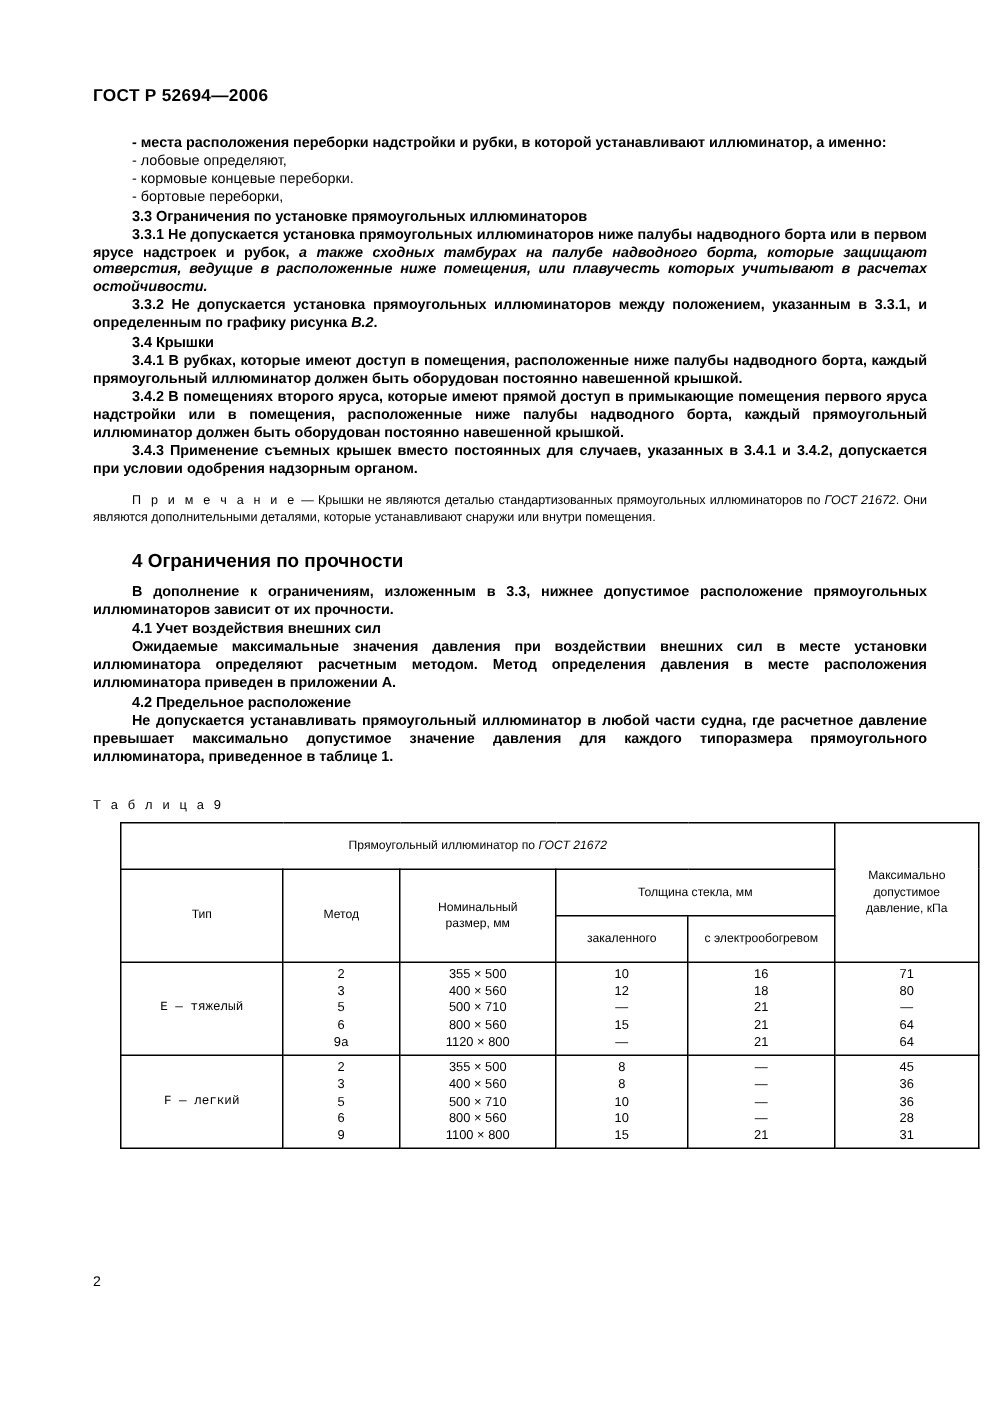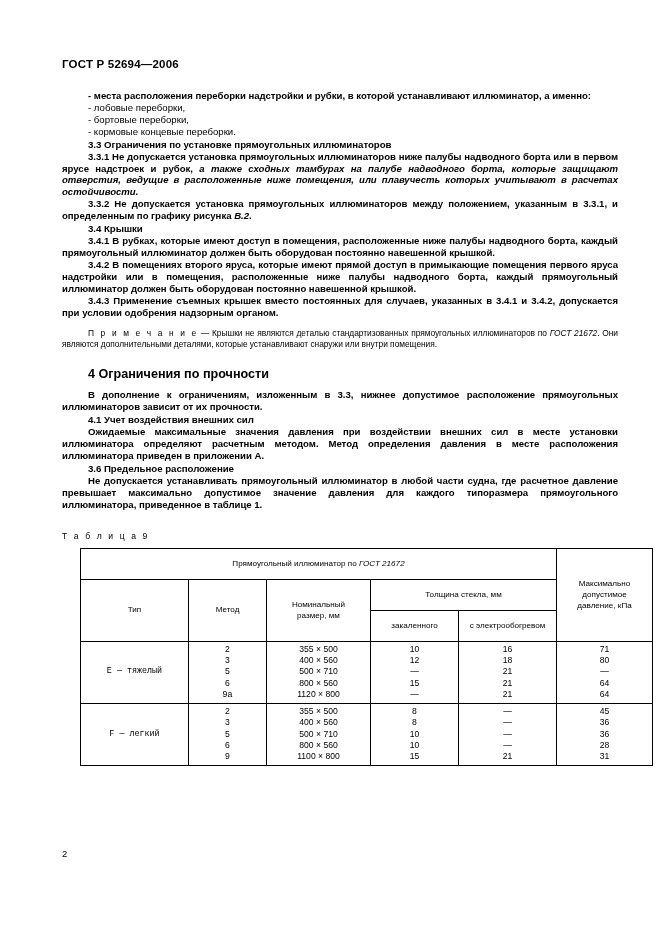--- a/index.html
+++ b/index.html
@@ -149,23 +149,23 @@
 <body>
 
 <div class="page">
 
   <div class="content">
 
     <div class="doc-header">ГОСТ Р 52694—2006</div>
 
     <p class="p ind">-  места расположения переборки надстройки и рубки, в которой устанавливают иллюминатор, а именно:</p>
 
-    <p class="dash-item">-  лобовые переборки,</p>
+    <p class="dash-item">-  лобовые определяют,</p>
+    <p class="dash-item">-  кормовые концевые переборки.</p>
     <p class="dash-item">-  бортовые переборки,</p>
-    <p class="dash-item">-  кормовые концевые переборки.</p>
 
     <p class="h-sub">3.3  Ограничения по установке прямоугольных иллюминаторов</p>
 
     <p class="p ind"><span>3.3.1  Не допускается установка прямоугольных иллюминаторов ниже палубы надводного борта или в первом ярусе надстроек и рубок, </span><span class="it">а также сходных тамбурах на палубе надводного борта, которые защищают отверстия, ведущие в расположенные ниже помещения, или плавучесть которых учитывают в расчетах остойчивости.</span></p>
 
     <p class="p ind"><span>3.3.2  Не допускается установка прямоугольных иллюминаторов между положением, указанным в 3.3.1, и определенным по графику рисунка </span><span class="it">В.2</span><span>.</span></p>
 
     <p class="h-sub">3.4  Крышки</p>
 
     <p class="p ind">3.4.1  В рубках, которые имеют доступ в помещения, расположенные ниже палубы надводного борта, каждый прямоугольный иллюминатор должен быть оборудован постоянно навешенной крышкой.</p>
@@ -180,21 +180,21 @@
 
     <p class="h-sec">4  Ограничения по прочности</p>
 
     <div class="sp-7"></div>
 
     <p class="p ind">В дополнение к ограничениям, изложенным в 3.3, нижнее допустимое расположение прямоугольных иллюминаторов зависит от их прочности.</p>
 
     <p class="h-sub">4.1  Учет воздействия внешних сил</p>
     <p class="p ind">Ожидаемые максимальные значения давления при воздействии внешних сил в месте установки иллюминатора определяют расчетным методом. Метод определения давления в месте расположения иллюминатора приведен в приложении А.</p>
 
-    <p class="h-sub">3.6  Предельное расположение</p>
+    <p class="h-sub">4.2  Предельное расположение</p>
     <p class="p ind">Не допускается устанавливать прямоугольный иллюминатор в любой части судна, где расчетное давление превышает максимально допустимое значение давления для каждого типоразмера прямоугольного иллюминатора, приведенное в таблице 1.</p>
 
     <div class="sp-20"></div>
 
     <p class="tbl-caption">Т а б л и ц а  9</p>
 
     <table class="t1">
       <colgroup>
         <col style="width:108px">
         <col style="width:78px">

